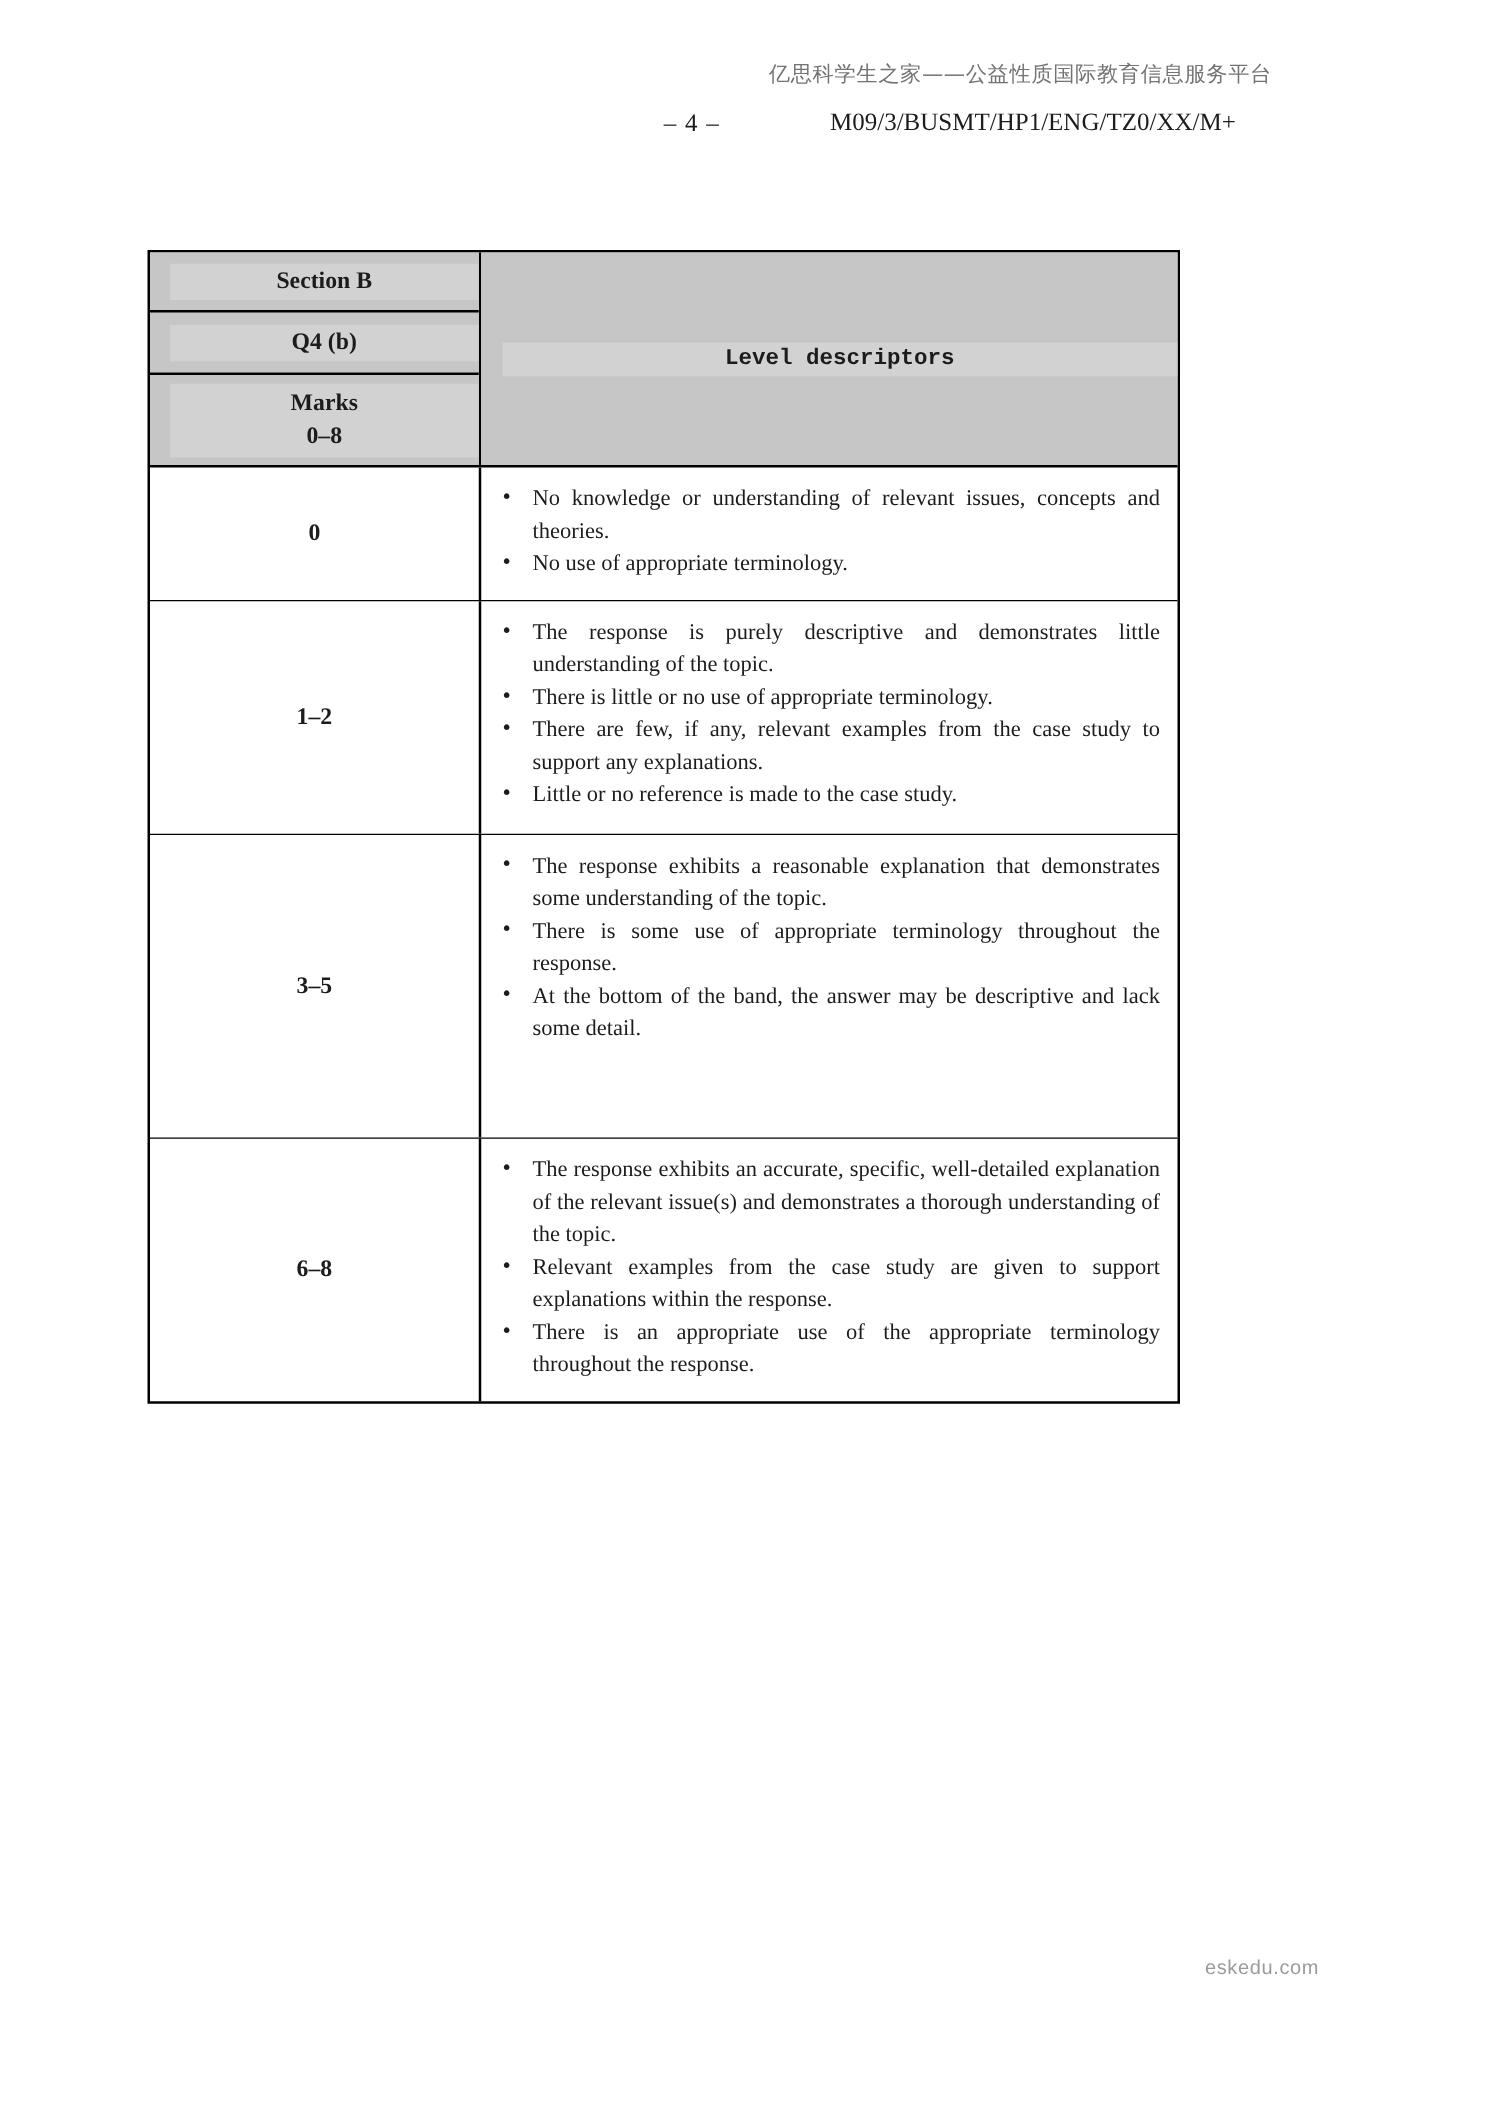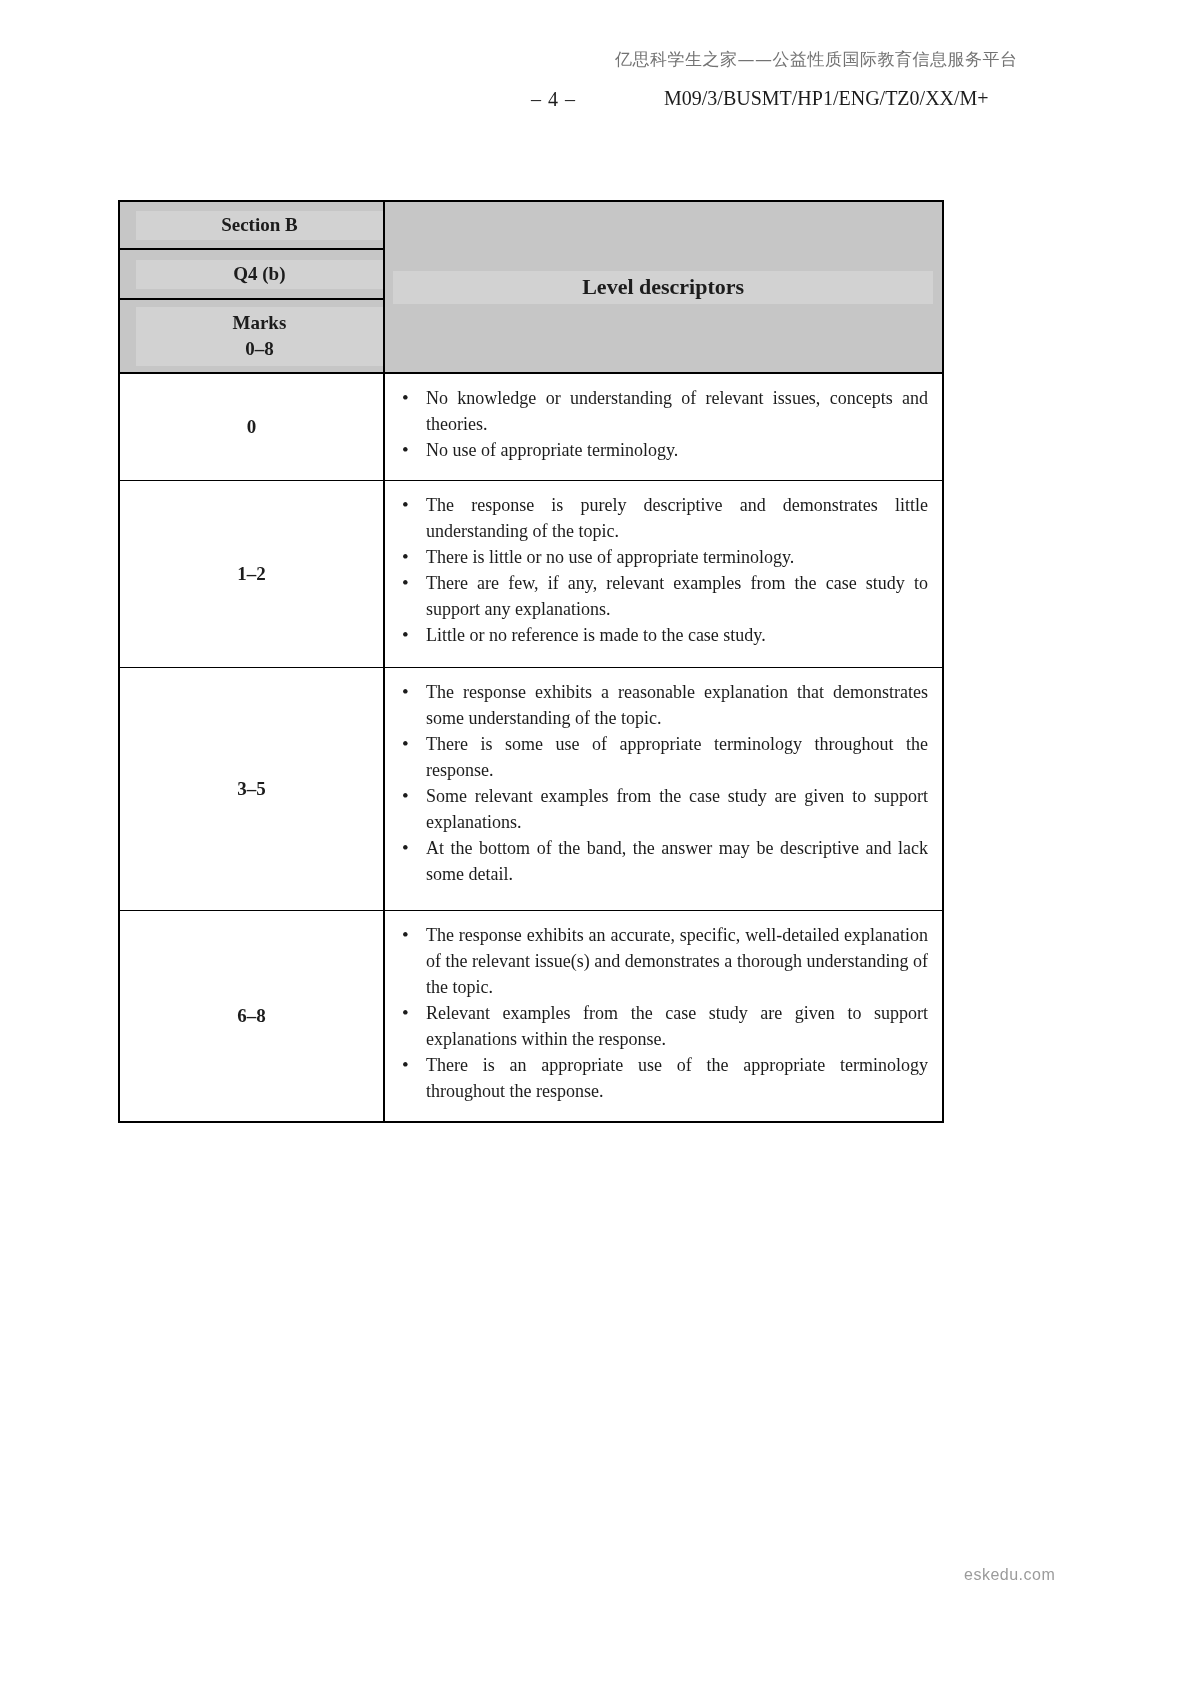--- a/index.html
+++ b/index.html
@@ -53,22 +53,22 @@
     font-weight: bold; font-size: 19px;
     text-align: center;
   }
   .hcell + .hcell { border-top: 2px solid #000; }
   .hcell-section { height: 46px; }
   .hcell-question { height: 50px; }
   .hcell-marks { height: 74px; line-height: 26px; }
   .hcell-merged {
     flex: 1 1 auto;
     background: #c6c6c6;
-    display: flex; align-items: center; justify-content: flex-start;
-    font-weight: bold; font-size: 22px;
+    display: flex; align-items: center; justify-content: flex-end;
+    font-weight: bold; font-size: 18px; font-family: Liberation Mono, monospace;
   }
   
   .hl {
     background: rgba(255,255,255,0.22);
     display: flex; align-items: center; justify-content: center;
     width: 94%; margin-left: 12px;
     padding: 3px 0 4px 0;
     flex-direction: column;
   }
   .hcell-merged .hl { width: 97%; margin-left: 8px; }
@@ -155,21 +155,20 @@
           </ul>
     </div>
   </div>
 
   <div class="trow" style="height: 243px;">
     <div class="marks-cell">3–5</div>
     <div class="desc-cell">
       <ul class="bullets">
             <li>The response exhibits a reasonable explanation that demonstrates some understanding of the topic.</li>
             <li>There is some use of appropriate terminology throughout the response.</li>
-            <li>Some relevant examples from the case study are given to support explanations.</li>
             <li>At the bottom of the band, the answer may be descriptive and lack some detail.</li>
           </ul>
     </div>
   </div>
 
   <div class="trow" style="height: 210px;">
     <div class="marks-cell">6–8</div>
     <div class="desc-cell">
       <ul class="bullets">
             <li>The response exhibits an accurate, specific, well-detailed explanation of the relevant issue(s) and demonstrates a thorough understanding of the topic.</li>

